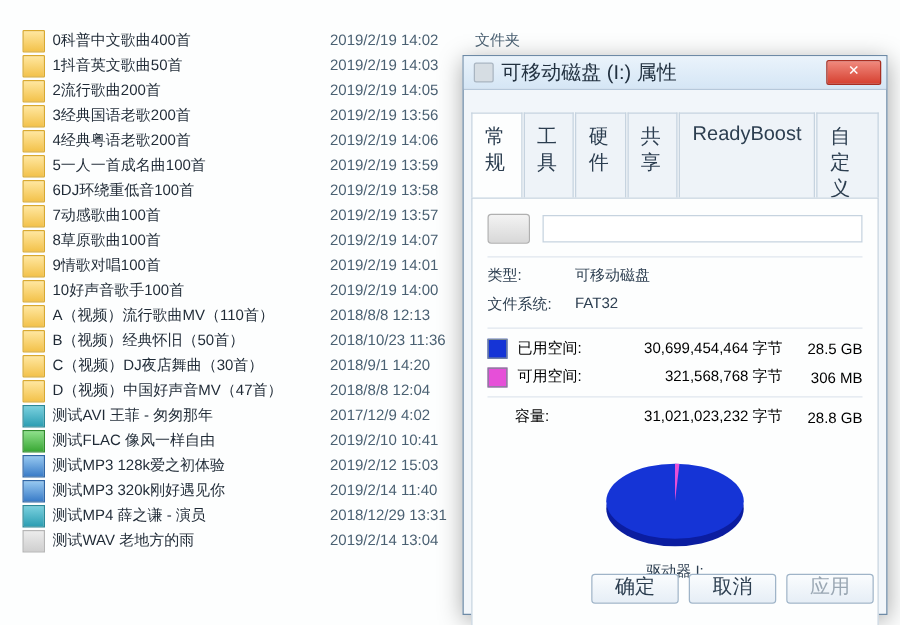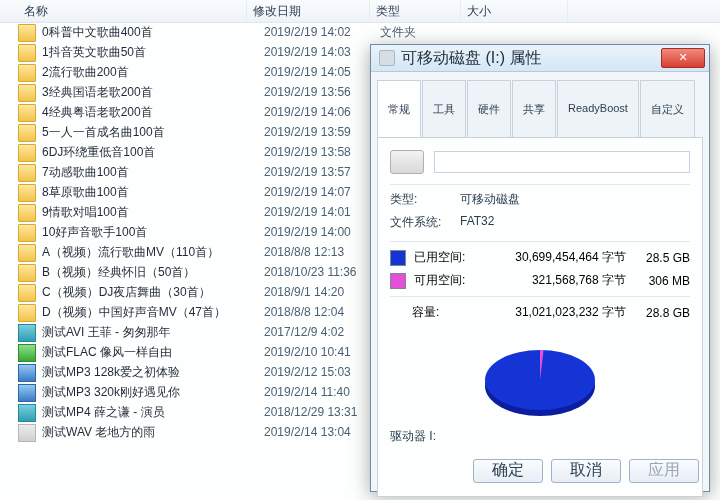--- a/index.html
+++ b/index.html
@@ -144,28 +144,28 @@
     font-size: 11px;
     text-align: center;
     line-height: 16px;
   }
   .tabs {
     display: flex;
     padding: 6px 6px 0 6px;
     gap: 1px;
   }
   .tab {
-    padding: 21px 10px;
-    font-size: 11px;
+    padding: 8px 10px;
+    font-size: 16px;
     background: #eef3f8;
     border: 1px solid #c6d3df;
     border-bottom: none;
     color: #2c3e50;
     position: relative;
-    top: 2px;
+    top: 12px;
   }
   .tab.active {
     background: #fdfefe;
     border-bottom: 1px solid #fdfefe;
   }
   .props-body {
     margin: 0 6px 6px 6px;
     background: #fdfefe;
     border: 1px solid #c6d3df;
     height: 360px;
@@ -223,21 +223,21 @@
   .space-human { width: 56px; text-align: right; }
 
   .pie {
     width: 140px;
     height: 90px;
     margin: 12px auto 2px auto;
     position: relative;
   }
   .pie svg { width: 100%; height: 100%; }
   .pie-caption {
-    text-align: left;
+    text-align: center;
     color: #2c3e50;
     margin-top: 2px;
   }
 
   .dlg-buttons {
     position: absolute;
     right: 10px;
     bottom: 8px;
     display: flex;
     gap: 8px;
@@ -253,26 +253,20 @@
     color: #2c3e50;
     font-size: 16px;
   }
   .btn.disabled { color: #9aa7b3; }
 </style>
 </head>
 <body>
 
 <div class="explorer">
 
-  <div class="col-headers">
-    <div class="col name">名称</div>
-    <div class="col date">修改日期</div>
-    <div class="col type">类型</div>
-    <div class="col size">大小</div>
-  </div>
 
   <div class="file-list" id="file-list">
       <div class="row">
         <div class="icon folder"></div>
         <div class="rname">0科普中文歌曲400首</div>
         <div class="rdate">2019/2/19 14:02</div>
         <div class="rtype">文件夹</div>
         <div class="rsize"></div>
       </div>
       <div class="row">

